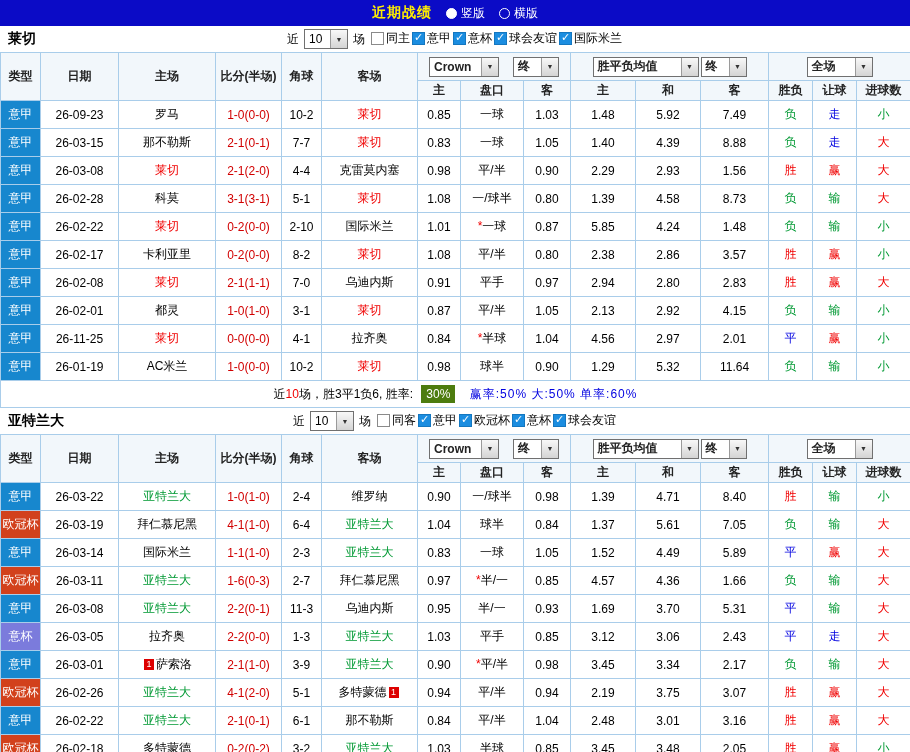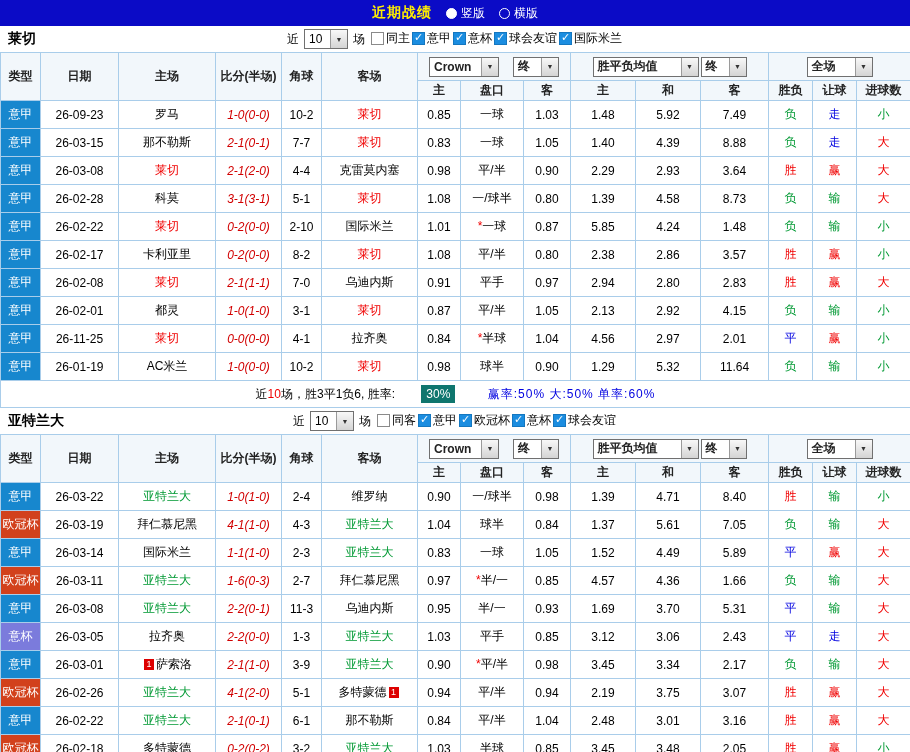--- a/index.html
+++ b/index.html
@@ -34,31 +34,31 @@
   .stats td{border:1px solid #a9cdea;text-align:center;overflow:hidden;white-space:nowrap;padding:0;}
   .stats thead td{background:#f2f7fb;font-weight:bold;color:#222;}
   .stats thead tr.head-a{height:28px;}
   .stats thead tr.head-b{height:20px;}
   .stats tbody tr{height:28px;}
 
   .lg-serie-a{background:#1787ce;color:#fff;}
   .lg-ucl{background:#d2411c;color:#fff;}
   .lg-coppa{background:#7b7bdc;color:#fff;}
 
-  td.score-cell{color:#d10000;font-style:italic;}
+  td.score-cell{color:#d10000;}
   .t-red{color:#f00000;}
   .t-green{color:#009933;}
   .t-blue{color:#0000e0;}
 
   .redcard{display:inline-block;background:#dd0000;color:#fff;font-size:9px;line-height:11px;min-width:8px;height:11px;
            padding:0 1px;margin:0 2px;vertical-align:1px;}
 
   .summary-row td{height:26px;background:#fff;font-weight:normal;}
   .sum-count{color:#f00000;}
-  .rate-badge{background:#0f766e;color:#fff;padding:2px 5px;margin:0 23px;}
+  .rate-badge{background:#4d7c0f;color:#fff;padding:2px 5px;margin:0 5px;}
   .sum-stats{color:#0000e0;margin-left:6px;letter-spacing:1px;}
 </style>
 </head>
 <body>
 
 <div class="topbar">
   <span class="topbar-title">近期战绩</span>
   <span class="radio selected">
     <span class="radio-dot"></span>
     <span>竖版</span>
@@ -201,21 +201,21 @@
             <td>26-03-08</td>
             <td class="team-cell t-red"><span>莱切</span></td>
             <td class="score-cell">2-1(2-0)</td>
             <td>4-4</td>
             <td class="team-cell"><span>克雷莫内塞</span></td>
             <td>0.98</td>
             <td class="handicap-cell">平/半</td>
             <td>0.90</td>
             <td>2.29</td>
             <td>2.93</td>
-            <td>3.64</td>
+            <td>1.56</td>
             <td class="t-red">胜</td>
             <td class="t-red">赢</td>
             <td class="t-red">大</td>
           </tr>
           <tr>
             <td class="type-cell lg-serie-a">意甲</td>
             <td>26-02-28</td>
             <td class="team-cell"><span>科莫</span></td>
             <td class="score-cell">3-1(3-1)</td>
             <td>5-1</td>
@@ -452,21 +452,21 @@
             <td>8.40</td>
             <td class="t-red">胜</td>
             <td class="t-green">输</td>
             <td class="t-green">小</td>
           </tr>
           <tr>
             <td class="type-cell lg-ucl">欧冠杯</td>
             <td>26-03-19</td>
             <td class="team-cell"><span>拜仁慕尼黑</span></td>
             <td class="score-cell">4-1(1-0)</td>
-            <td>4-3</td>
+            <td>6-4</td>
             <td class="team-cell t-green"><span>亚特兰大</span></td>
             <td>1.04</td>
             <td class="handicap-cell">球半</td>
             <td>0.84</td>
             <td>1.37</td>
             <td>5.61</td>
             <td>7.05</td>
             <td class="t-green">负</td>
             <td class="t-green">输</td>
             <td class="t-red">大</td>

